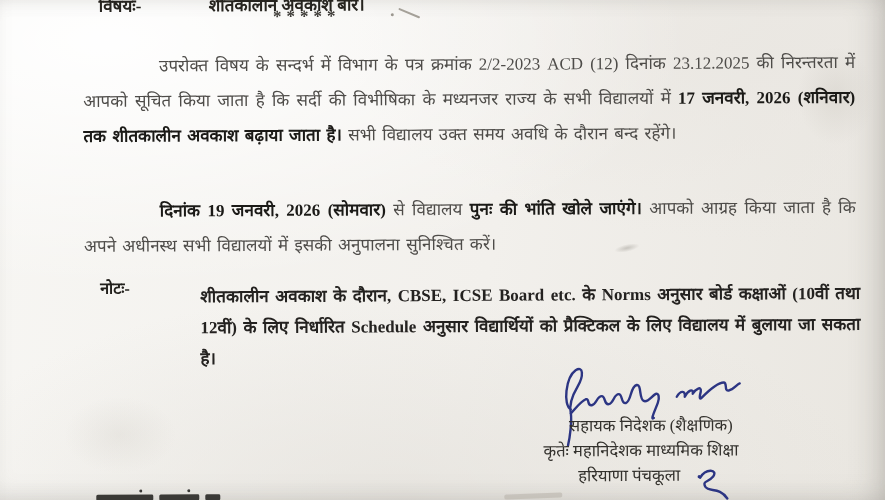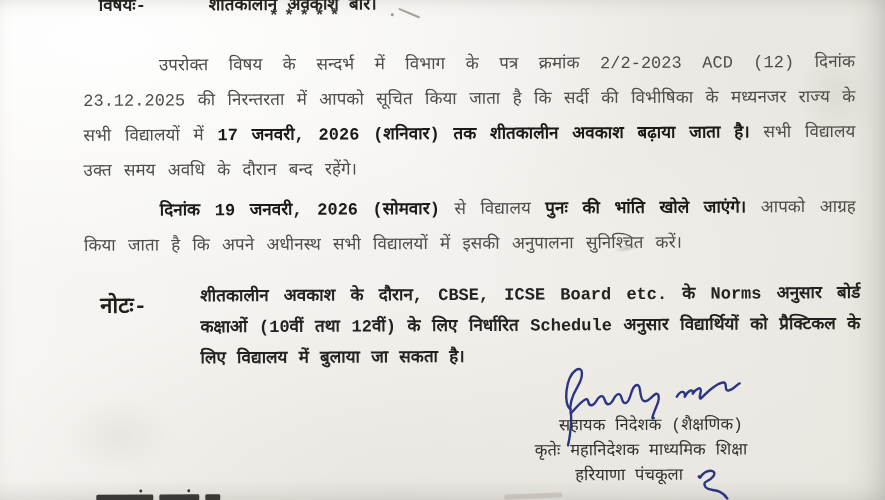--- a/index.html
+++ b/index.html
@@ -1,18 +1,18 @@
 <!DOCTYPE html>
 <html><head>
 <meta charset="utf-8">
 <style>
   html,body{margin:0;padding:0;background:#dededd;}
   .page{
     position:relative;width:885px;height:500px;overflow:hidden;
-    font-family:Liberation Mono, monospace;
+    font-family:Liberation Serif, serif;
     background:
       radial-gradient(120% 90% at 12% 8%, rgba(255,255,255,.95), rgba(255,255,255,0) 55%),
       radial-gradient(70% 55% at 88% 10%, rgba(234,231,226,.9), rgba(234,231,226,0) 70%),
       radial-gradient(90% 70% at 45% 100%, rgba(225,222,216,.6), rgba(225,222,216,0) 60%),
       linear-gradient(100deg,#f7f6f3 0%,#f2f0ec 55%,#e9e6e0 100%);
     box-shadow:inset -20px 0 30px -14px rgba(110,105,98,.30),
                inset 0 -14px 26px -14px rgba(120,115,108,.22),
                inset 0 10px 22px -16px rgba(120,115,108,.18);
   }
   .tilt{position:absolute;inset:0;transform:rotate(-0.3deg);transform-origin:50% 50%;}
@@ -21,21 +21,21 @@
   .b{font-weight:700;color:#1b1a17;}
   .lt{color:#4e4c49;font-weight:500;}
   .para{text-align:justify;word-spacing:2px;}
   .subject-line{top:-13px;left:0;width:885px;height:26px;font-size:19px;}
   .subject-label{left:100px;top:0;font-weight:700;color:#26241f;}
   .subject-text{left:210px;top:0;font-weight:700;color:#26241f;}
   .stars{left:248px;top:6px;width:120px;text-align:center;font-size:17px;font-weight:700;
          letter-spacing:5px;color:#3a3834;}
   .p1{left:84px;top:30px;width:772px;text-indent:76px;}
   .p2{left:84px;top:175px;width:772px;text-indent:76px;}
-  .note-label{left:100px;top:288px;font-size:22px;font-weight:700;color:#22201c;}
+  .note-label{left:100px;top:269px;font-size:16px;font-weight:700;color:#22201c;}
   .note-text{left:200px;top:280px;width:660px;line-height:31px;font-weight:700;color:#242220;
              text-align:justify;word-spacing:1px;}
   .sig-svg{left:552px;top:366px;}
   .sig-line{width:280px;text-align:center;font-size:16.5px;color:#33312d;font-weight:500;line-height:22px;}
   .sig1{left:510px;top:416px;}
   .sig2{left:500px;top:441px;}
   .sig3{left:488px;top:466px;}
   .tick-dot{left:392px;top:13px;width:3px;height:3px;border-radius:50%;background:#9b978f;}
   .tick-line{left:399px;top:12px;width:23px;height:2px;background:#a5a199;transform:rotate(23deg);border-radius:2px;}
   .smudge{left:610px;top:244px;width:34px;height:10px;border-radius:50%;

